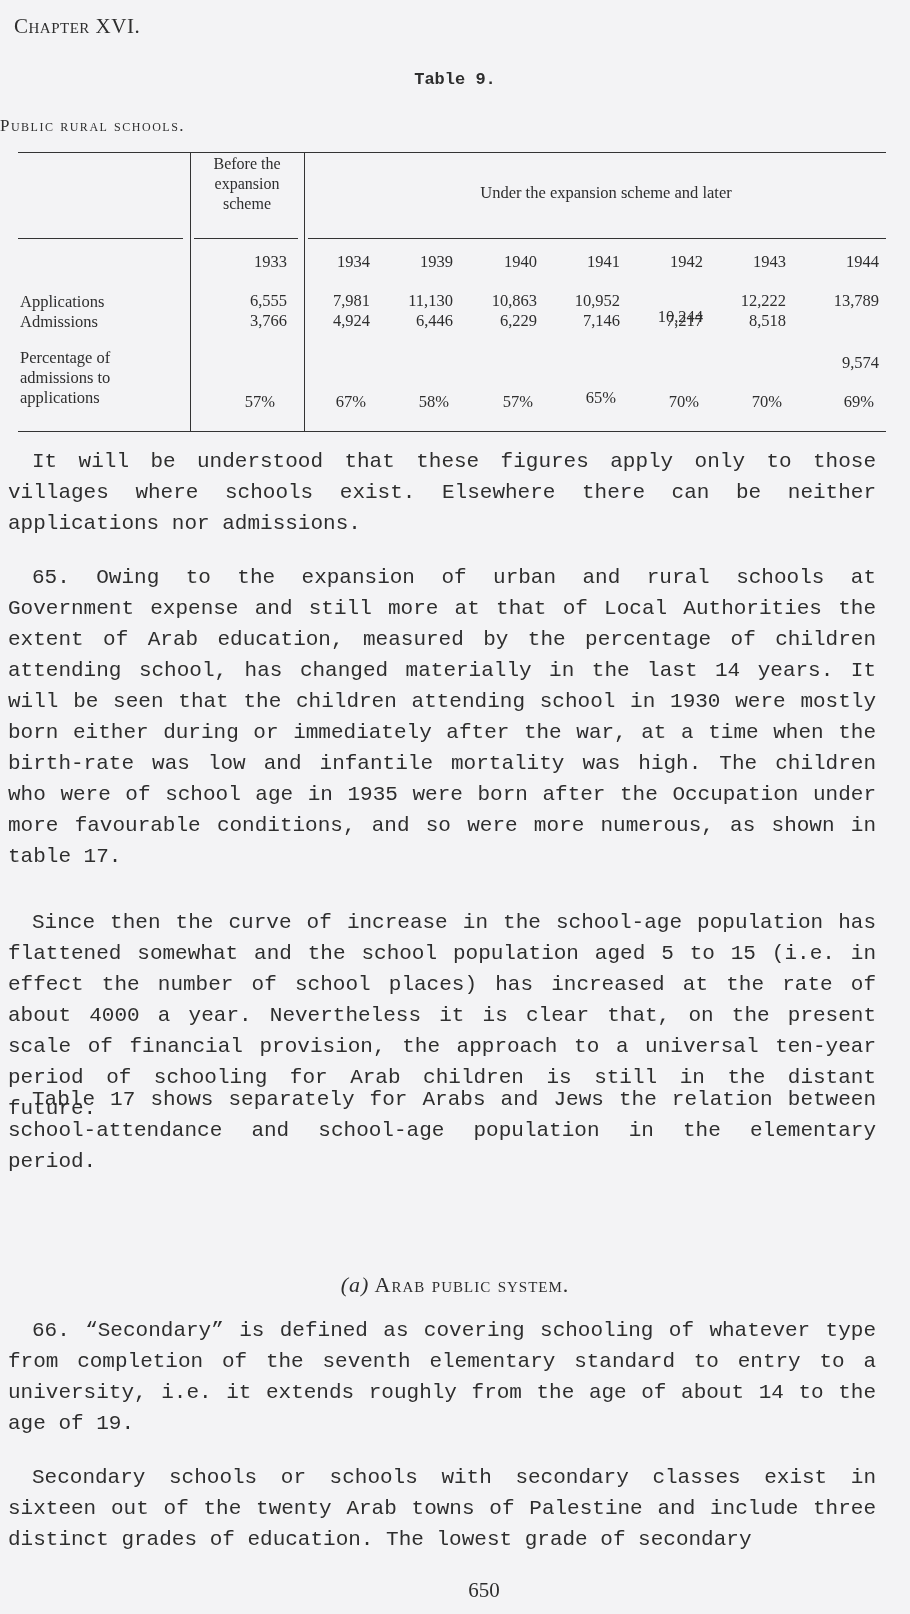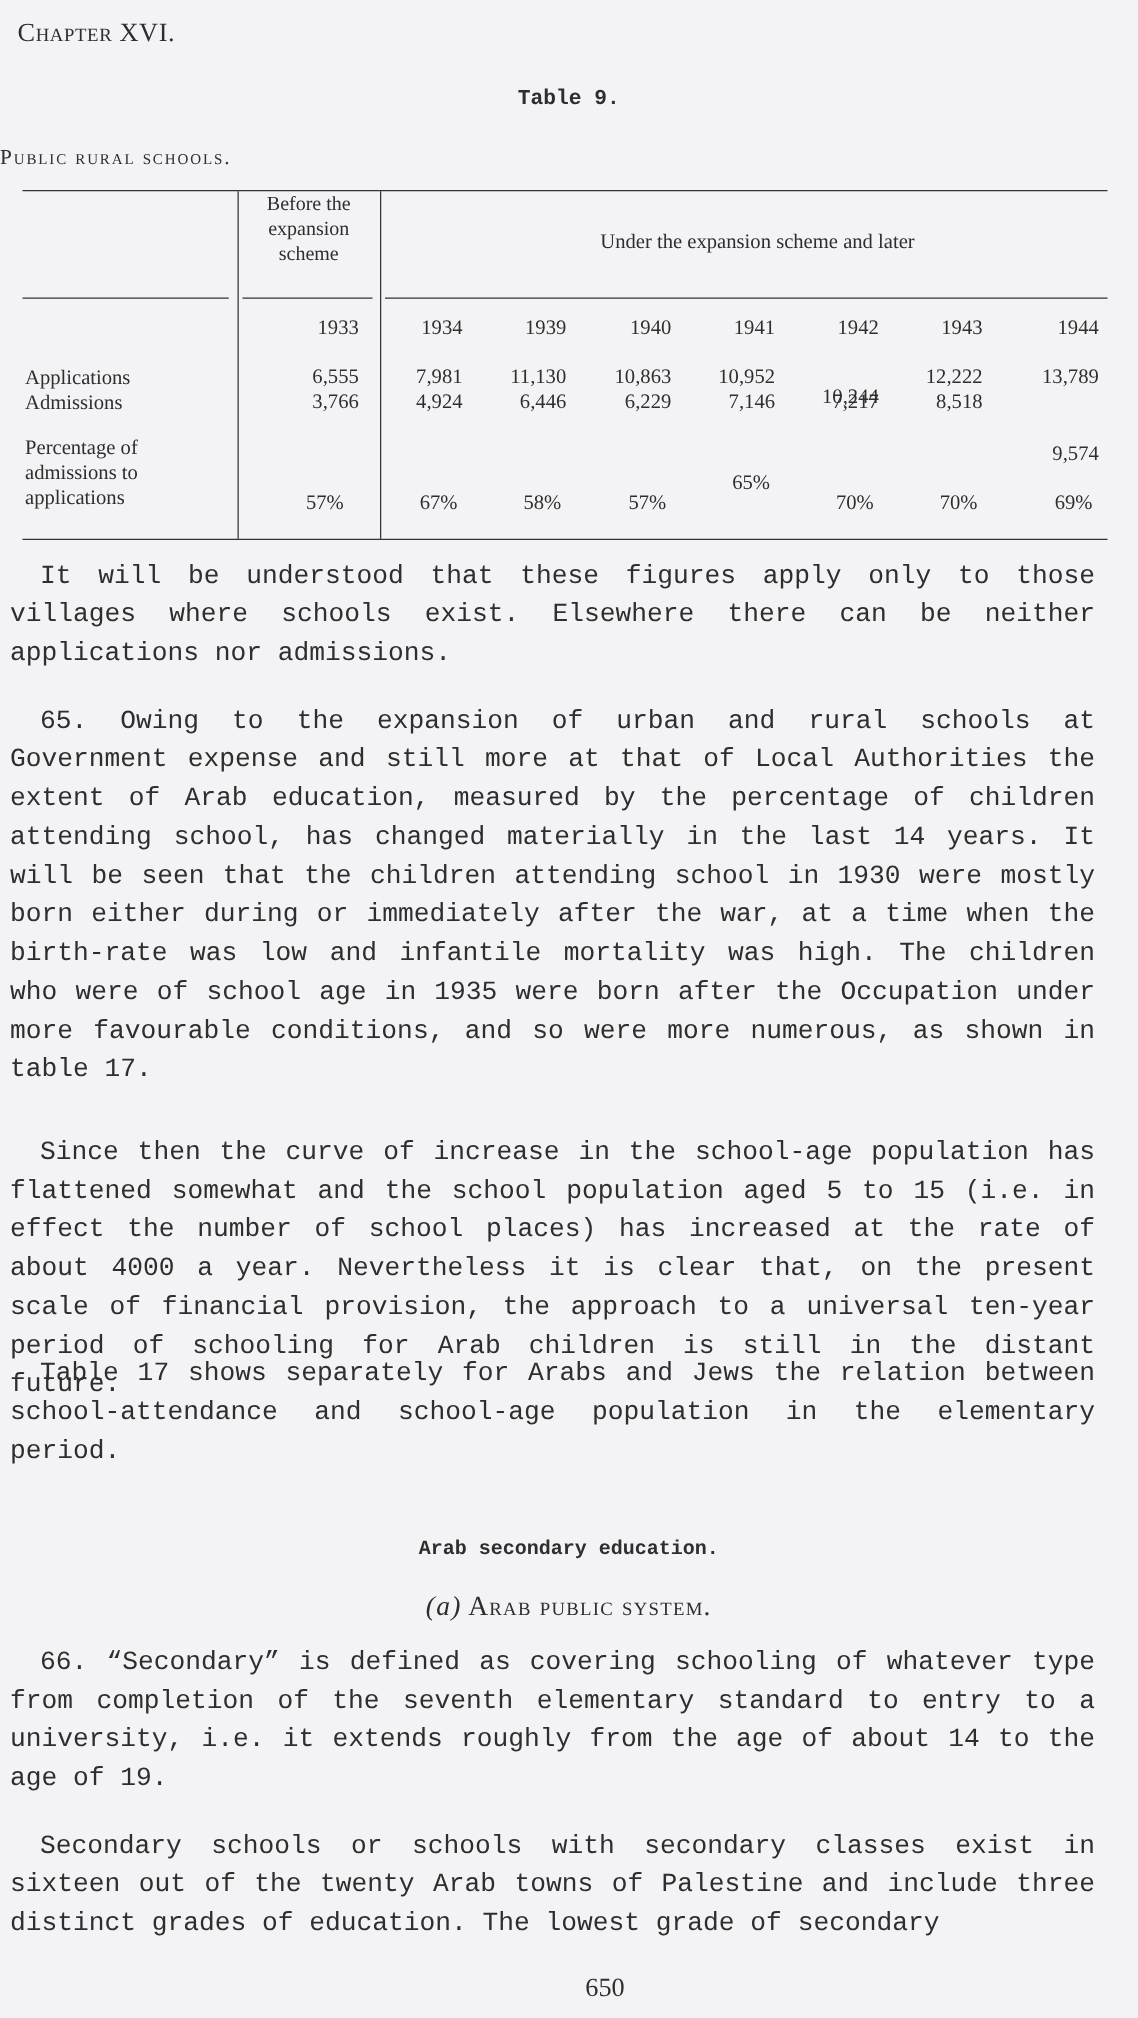--- a/index.html
+++ b/index.html
@@ -107,21 +107,21 @@
     <div class="cell num" style="left:550px; width:70px; top:311px;">7,146</div>
     <div class="cell num" style="left:633px; width:70px; top:311px;">7,217</div>
     <div class="cell num" style="left:716px; width:70px; top:311px;">8,518</div>
     <div class="cell num" style="left:800px; width:79px; top:311px;margin-top:42px;">9,574</div>
 
     <div class="rowlabel" style="top:348px; width:140px; white-space:normal;">Percentage of admissions to applications</div>
     <div class="cell num" style="left:215px; width:60px; top:392px;">57%</div>
     <div class="cell num" style="left:300px; width:66px; top:392px;">67%</div>
     <div class="cell num" style="left:383px; width:66px; top:392px;">58%</div>
     <div class="cell num" style="left:467px; width:66px; top:392px;">57%</div>
-    <div class="cell num" style="left:550px; width:66px; top:376px;">65%</div>
+    <div class="cell num" style="left:550px; width:66px; top:388px;">65%</div>
     <div class="cell num" style="left:633px; width:66px; top:392px;">70%</div>
     <div class="cell num" style="left:716px; width:66px; top:392px;">70%</div>
     <div class="cell num" style="left:800px; width:74px; top:392px;">69%</div>
   </div>
 
   <div class="prose" style="top:446px;">
     <p>It will be understood that these figures apply only to those villages where schools exist. Elsewhere there can be neither applications nor admissions.</p>
   </div>
 
   <div class="prose" style="top:562px;">
@@ -129,21 +129,20 @@
   </div>
 
   <div class="prose" style="top:907px;">
     <p>Since then the curve of increase in the school-age population has flattened somewhat and the school population aged 5 to 15 (i.e. in effect the number of school places) has increased at the rate of about 4000 a year. Nevertheless it is clear that, on the present scale of financial provision, the approach to a universal ten-year period of schooling for Arab children is still in the distant future.</p>
   </div>
 
   <div class="prose" style="top:1084px;">
     <p>Table 17 shows separately for Arabs and Jews the relation between school-attendance and school-age population in the elementary period.</p>
   </div>
 
-  <div class="section-h" style="top:1230px;">Arab secondary education.</div>
 
   <div class="sub-h" style="top:1272px;">
     <span style="font-variant:normal; font-style:italic;">(a)</span>
     <span>Arab public system.</span>
   </div>
 
   <div class="prose" style="top:1315px;">
     <p>66. “Secondary” is defined as covering schooling of whatever type from completion of the seventh elementary standard to entry to a university, i.e. it extends roughly from the age of about 14 to the age of 19.</p>
   </div>
 

